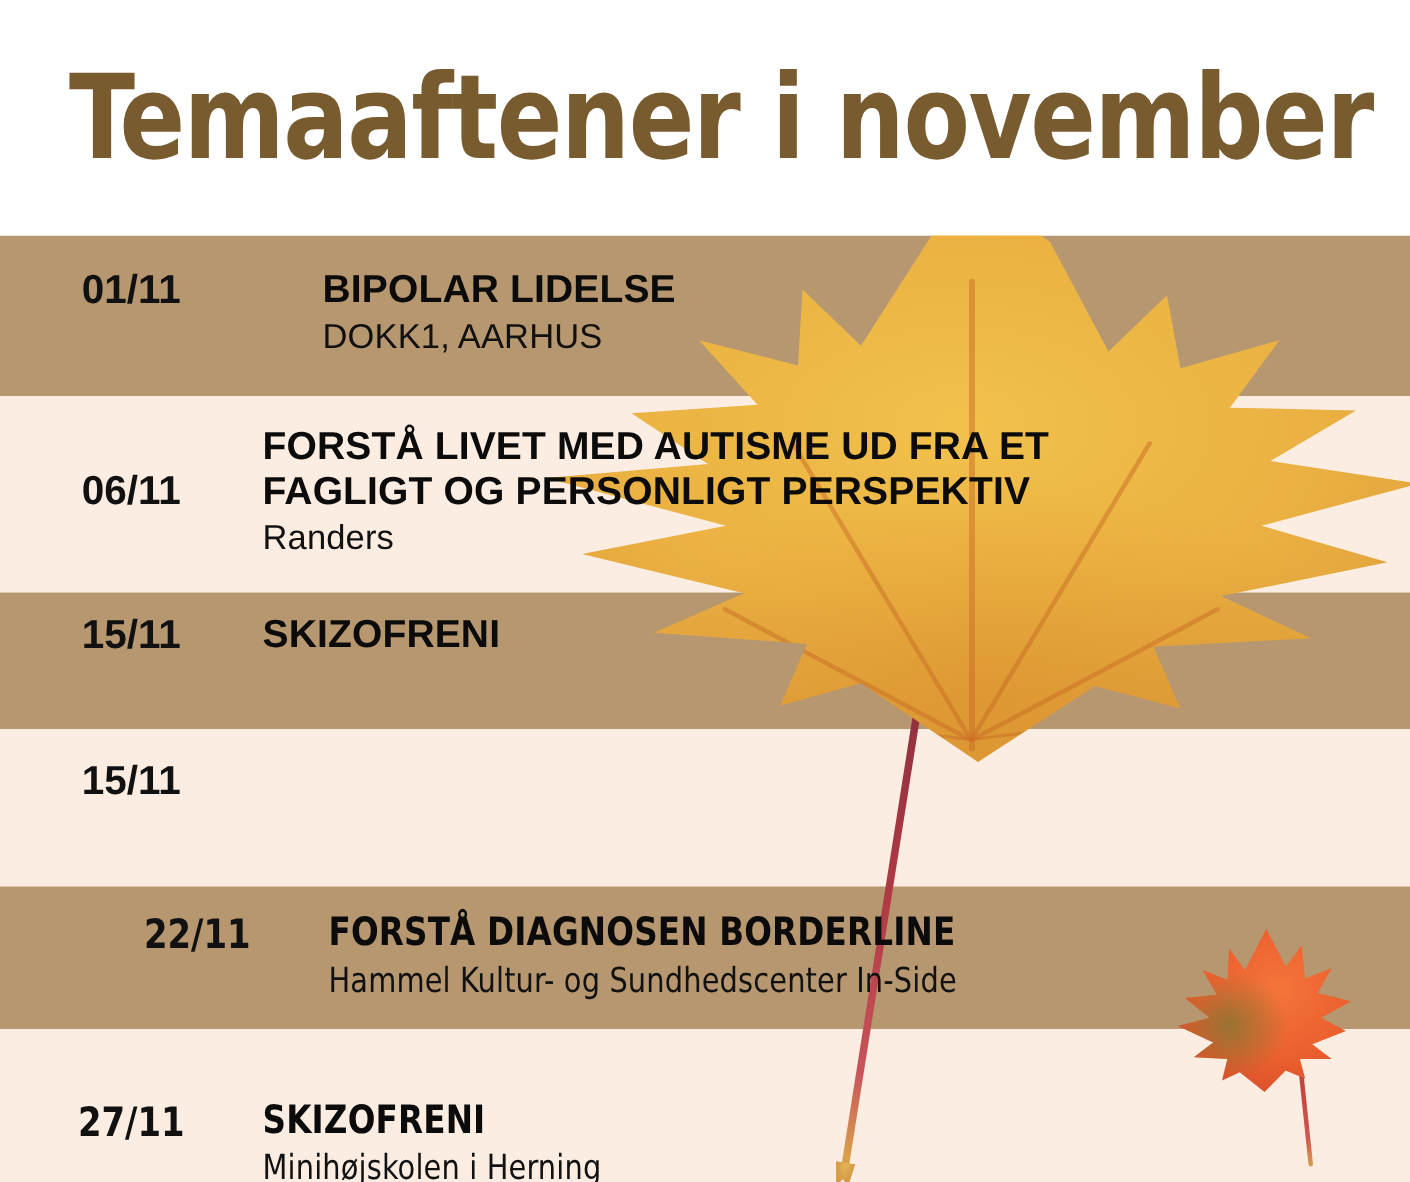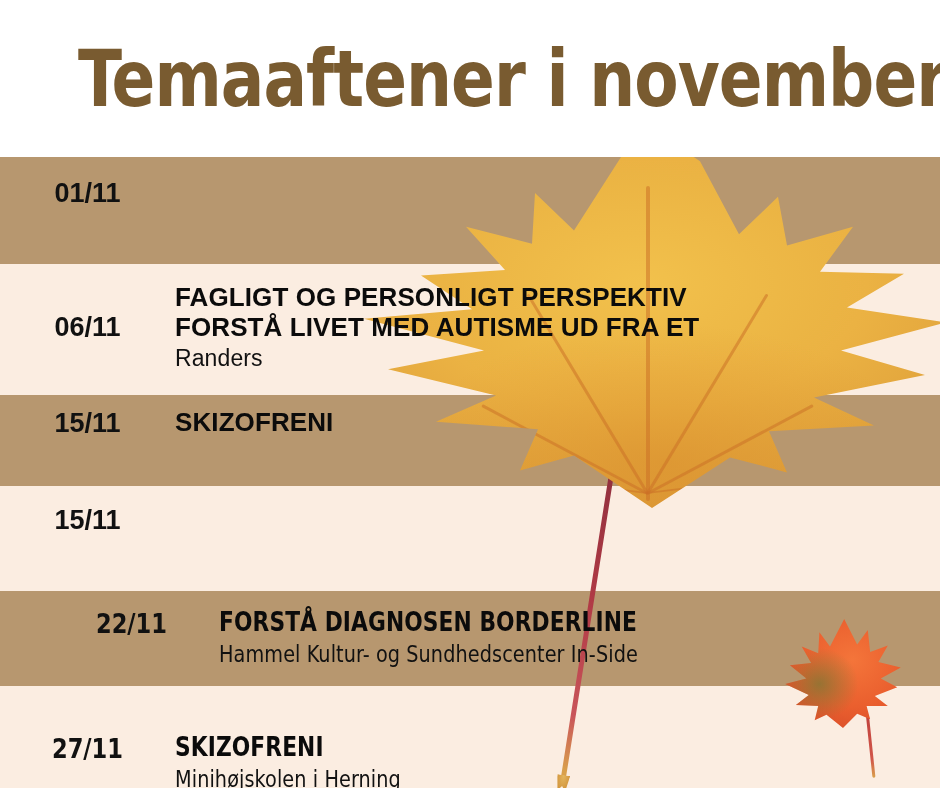--- a/index.html
+++ b/index.html
@@ -17,21 +17,20 @@
     overflow:hidden;
   }
 
   
   .header {
     position:absolute;
     left:0; top:0; width:940px; height:157px;
     background:#ffffff;
     display:flex; align-items:center;
     z-index:5;
-    padding-left:32px;
   }
   .title {
     margin-left:46px;
     font-family:"DejaVu Sans Condensed","Liberation Sans Narrow","Liberation Sans", sans-serif;
     font-size:78px;
     font-weight:700;
     letter-spacing:-1px;
     color:#795B30;
     line-height:1;
     transform:scaleX(0.92);
@@ -190,27 +189,31 @@
   </div>
 
   <div class="header">
     <div class="title">Temaaftener i november</div>
   </div>
 
   <div class="rows">
 
     <div class="row" style="top:178px;gap:40px;">
       <div class="row-date">01/11</div>
+      <div class="row-body">
+        <div class="row-title">BIPOLAR LIDELSE</div>
+        <div class="row-venue">DOKK1, AARHUS</div>
+      </div>
     </div>
 
     <div class="row" style="top:283px;align-items:center;">
       <div class="row-date">06/11</div>
       <div class="row-body">
+        <div class="row-title">FORSTÅ LIVET MED AUTISME UD FRA ET</div>
         <div class="row-title">FAGLIGT OG PERSONLIGT PERSPEKTIV</div>
-        <div class="row-title">FORSTÅ LIVET MED AUTISME UD FRA ET</div>
         <div class="row-venue">Randers</div>
       </div>
     </div>
 
     <div class="row" style="top:408px;">
       <div class="row-date">15/11</div>
       <div class="row-body">
         <div class="row-title">SKIZOFRENI</div>
       </div>
     </div>

